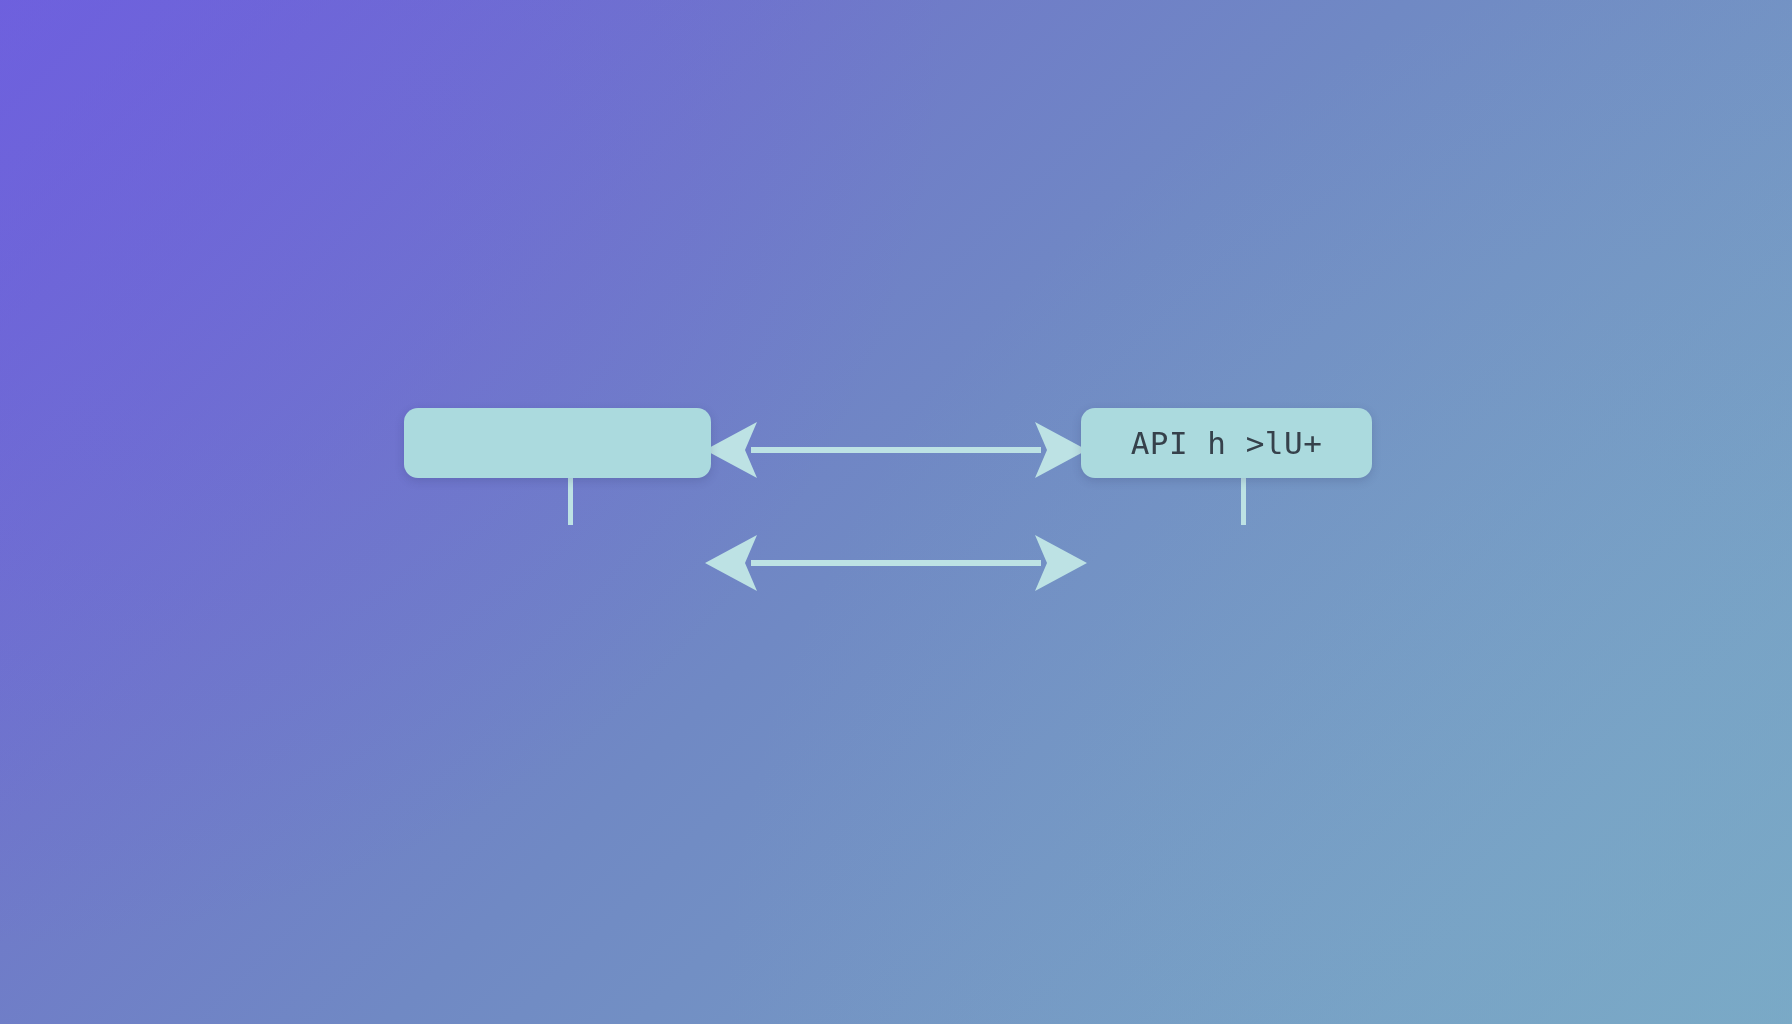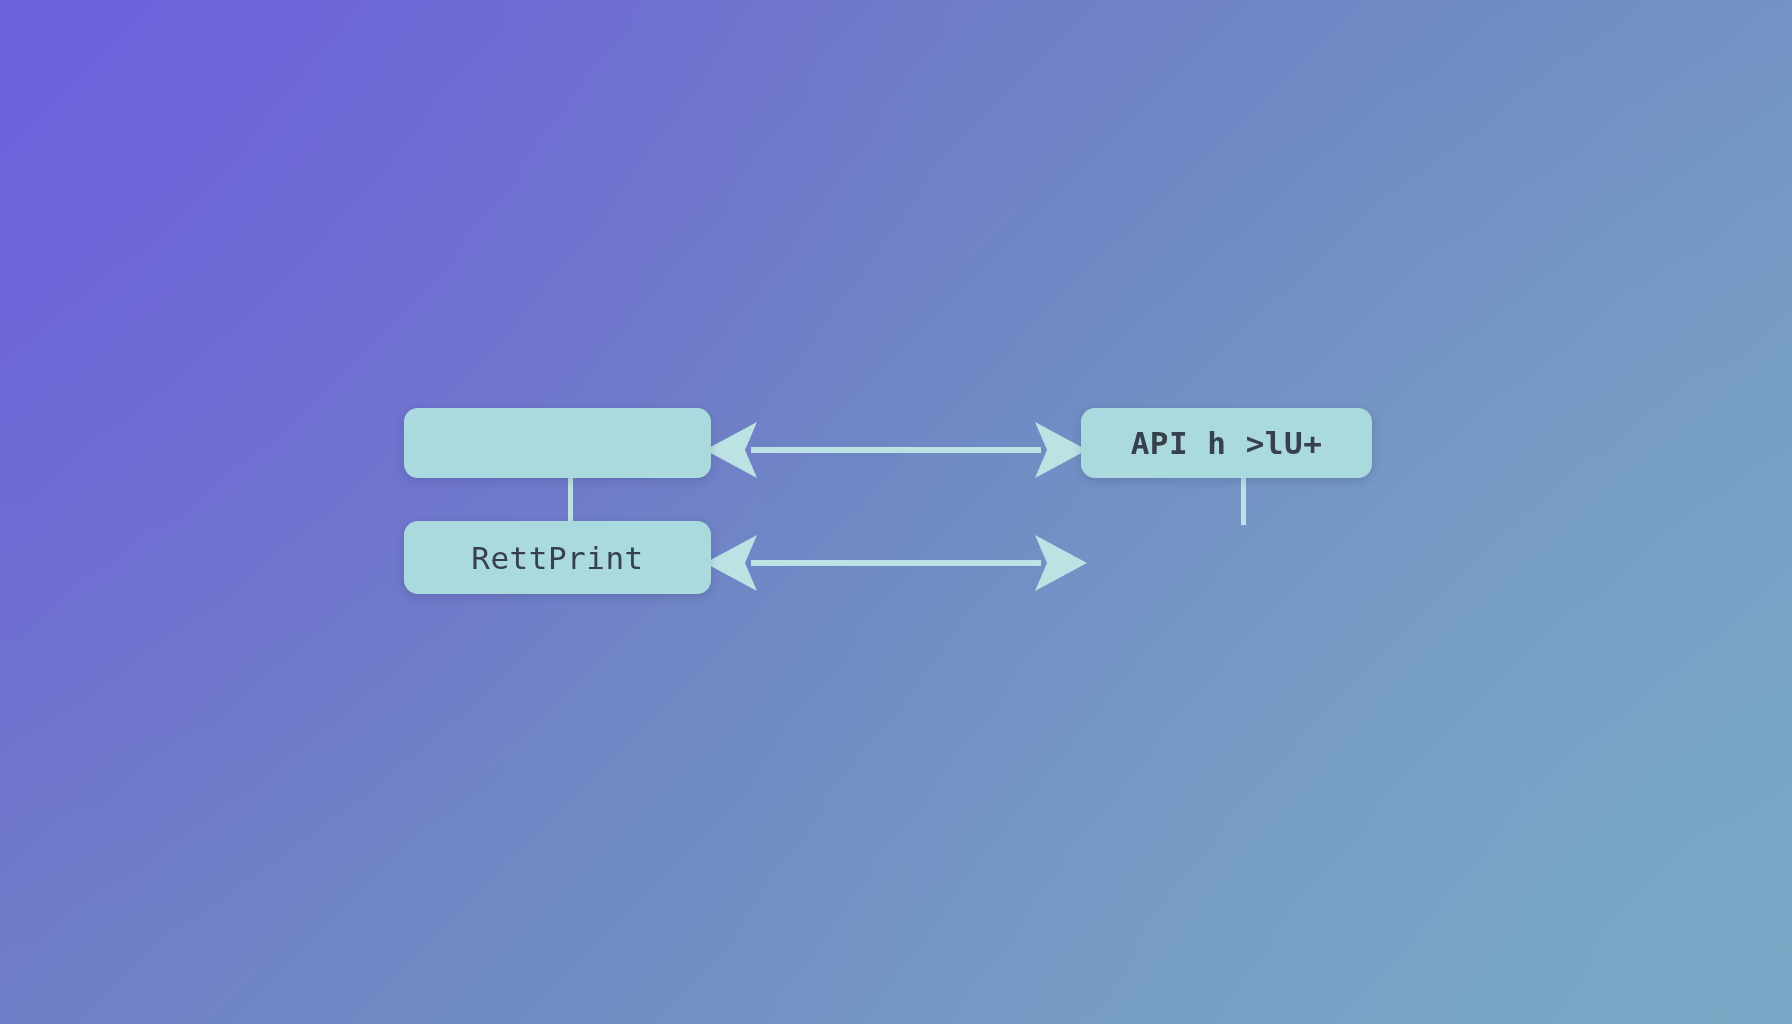--- a/index.html
+++ b/index.html
@@ -67,21 +67,21 @@
     font-family: "DejaVu Sans Mono", monospace;
     font-size: 31px;
     letter-spacing: 0.5px;
     white-space: nowrap;
     box-shadow: 0 3px 10px rgba(40,46,90,0.18);
     z-index: 3;
   }
 
   .node-tl { left: 404px; top: 408px; width: 307px; height: 70px; }
   .node-bl { left: 404px; top: 521px; width: 307px; height: 73px; }
-  .node-tr { left: 1081px; top: 408px; width: 291px; height: 70px; font-weight: bold; }
+  .node-tr { left: 1081px; top: 408px; width: 291px; height: 70px; }
   .node-br { left: 1081px; top: 521px; width: 291px; height: 73px; }
 
   .node-label { pointer-events: none; }
 
   
   .vconn {
     position: absolute;
     width: 5px;
     background: #bde2e4;
     z-index: 2;
@@ -126,23 +126,20 @@
     <svg class="arrow-svg arrow-bottom" viewBox="0 0 382 60">
       <line class="arrow-shaft" x1="46" y1="30" x2="336" y2="30"></line>
       <polygon class="arrow-head" points="0,30 52,2 40,30 52,58"></polygon>
       <polygon class="arrow-head" points="382,30 330,2 342,30 330,58"></polygon>
     </svg>
 
     <div class="node node-tl">
       <span class="node-label"></span>
     </div>
 
-    <div class="node node-bl">
-      <span class="node-label">RettPrint</span>
-    </div>
 
     <div class="node node-tr">
       <span class="node-label">API h &gt;lU+</span>
     </div>
 
 
   </div>
 </div>
 
 </body></html>

